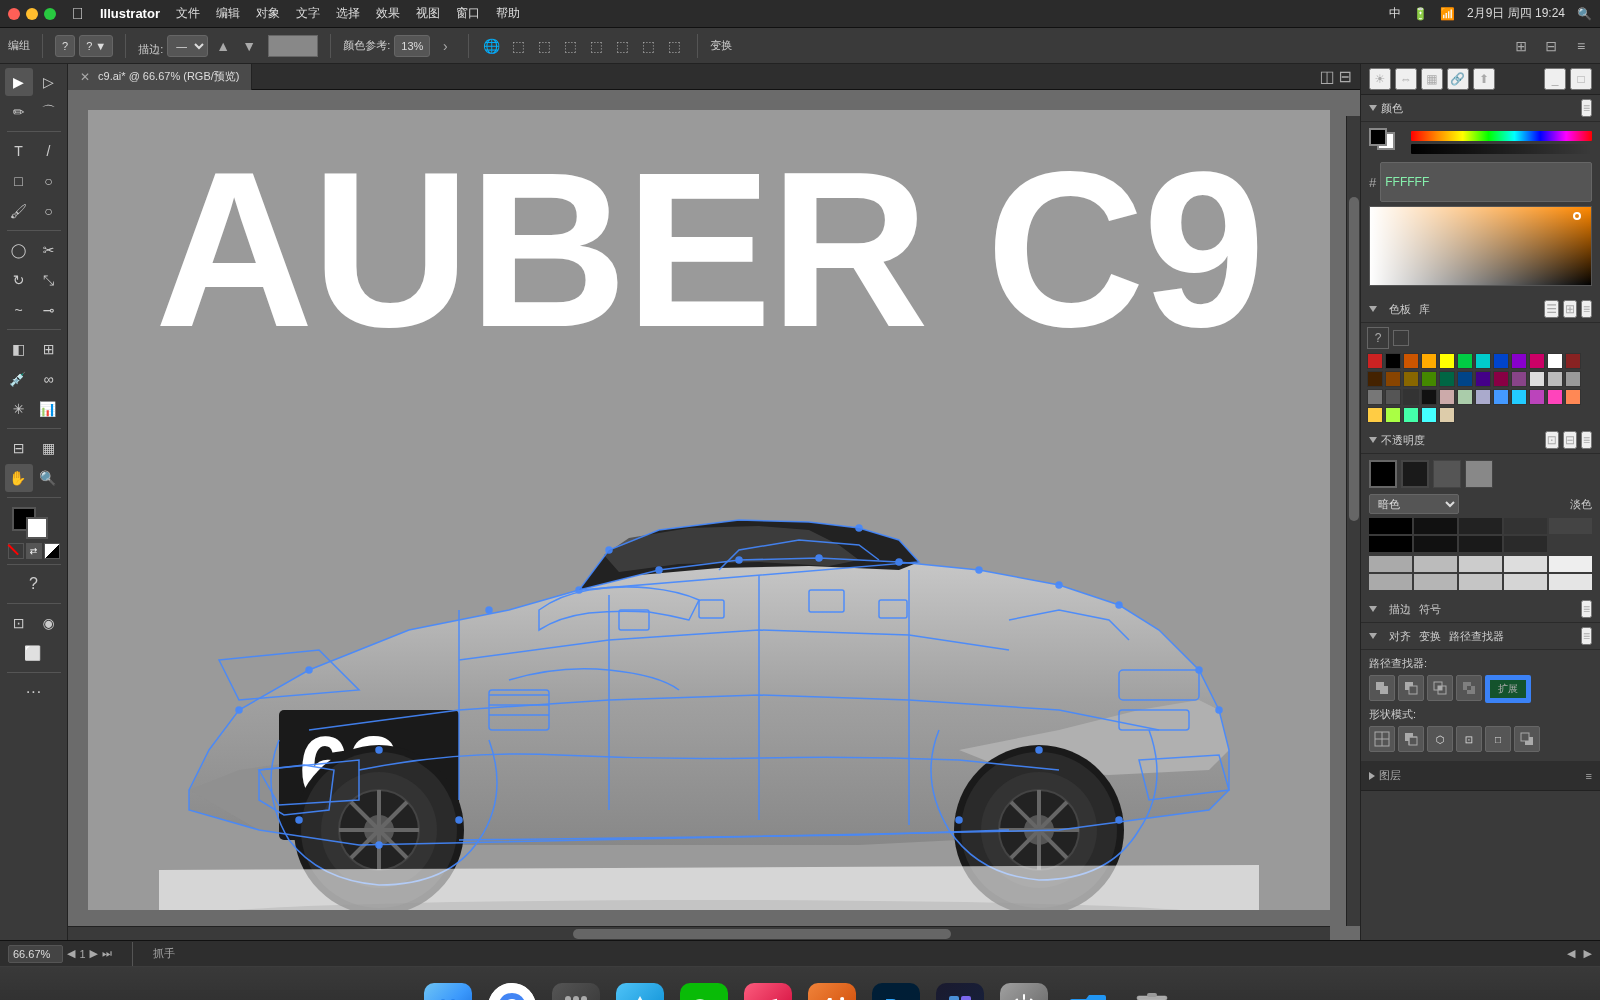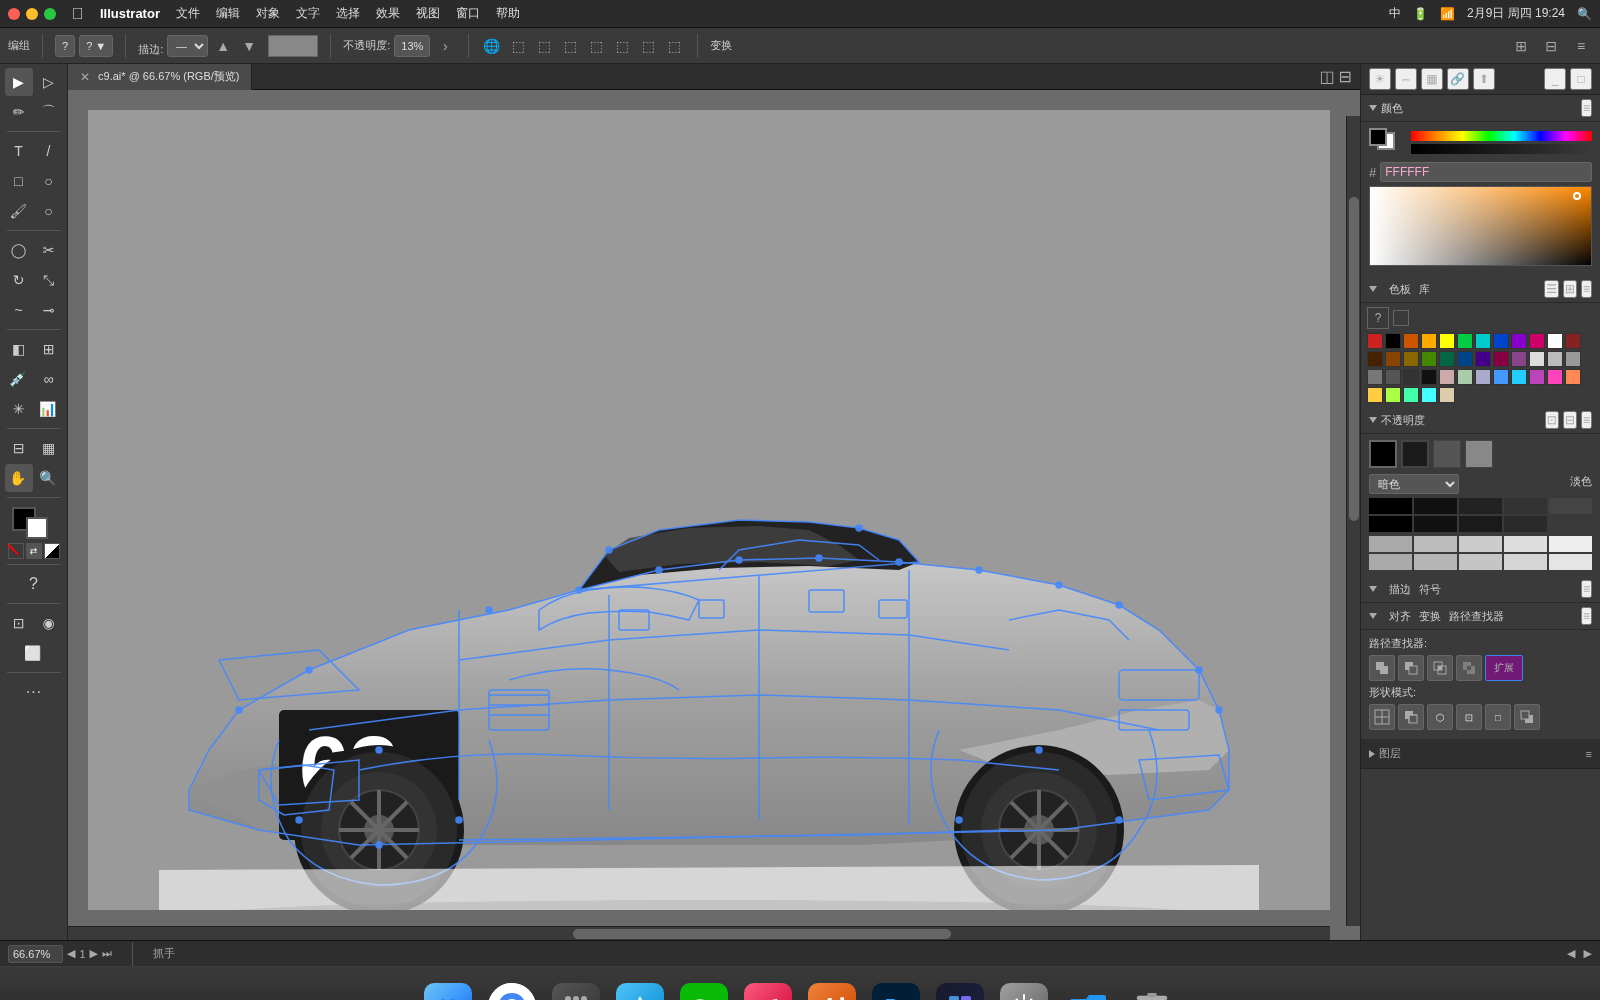--- a/index.html
+++ b/index.html
@@ -305,23 +305,23 @@
       margin: 4px 0;
     }
     .color-hash-sign {
       color: #aaa;
       font-size: 13px;
     }
     .color-value-input {
       flex: 1;
       background: #555;
       border: 1px solid #666;
-      color: #f9a8d4;
+      color: #86efac;
       font-size: 12px;
-      padding: 2px 4px;
+      padding: 12px 4px;
       border-radius: 2px;
     }
     
     .swatches-grid {
       display: flex;
       flex-wrap: wrap;
       gap: 2px;
     }
     .sw { width: 16px; height: 16px; border: 1px solid #333; cursor: pointer; }
 
@@ -535,21 +535,21 @@
     <span class="toolbar-label">描边:</span>
     <select class="toolbar-select">
       <option>—</option>
     </select>
     <button class="align-btn">▲</button>
     <button class="align-btn">▼</button>
   </div>
   <div class="toolbar-color-box"></div>
   <div class="toolbar-divider"></div>
   <div class="toolbar-opacity">
-    <span class="toolbar-label">不透明度:</span>
+    <span class="toolbar-label">颜色参考:</span>
     <div class="toolbar-btn">13%</div>
     <button class="align-btn">›</button>
   </div>
   <div class="toolbar-divider"></div>
   <div class="toolbar-section">
     <button class="align-btn">🌐</button>
     <button class="align-btn">⬚</button>
     <button class="align-btn">⬚</button>
     <button class="align-btn">⬚</button>
     <button class="align-btn">⬚</button>
@@ -667,20 +667,23 @@
         <button style="background:none;border:none;color:#aaa;font-size:16px;cursor:pointer;">⊟</button>
       </div>
     </div>
 
     <div id="canvas-container">
 
       <div id="artboard">
 
         <div style="position:absolute;top:0;left:0;right:0;bottom:0;background:#9a9a9a;"></div>
 
+        <div id="big-text">
+          <span style="font-size:clamp(120px,18vw,220px); font-weight:900; color:white; font-family:'Arial Black',Impact,sans-serif; letter-spacing:-2px; white-space:nowrap;">AUBER C9</span>
+        </div>
 
         <div id="car-overlay">
           <svg viewBox="0 0 1100 600" width="100%" height="100%" xmlns="http://www.w3.org/2000/svg" preserveAspectRatio="xMidYMax meet">
 
             <defs>
               <linearGradient id="bodyGrad" x1="0" y1="0" x2="0" y2="1">
                 <stop offset="0%" stop-color="#c8c8c8"></stop>
                 <stop offset="50%" stop-color="#a0a0a0"></stop>
                 <stop offset="100%" stop-color="#888"></stop>
               </linearGradient>
@@ -968,21 +971,21 @@
     </div>
     <div class="section-content">
 
       <div style="display:flex; gap:4px; margin-bottom:6px;">
         <div style="width:28px;height:28px;background:#000;border:2px solid #666;"></div>
         <div style="width:28px;height:28px;background:#1a1a1a;border:2px solid #444;"></div>
         <div style="width:28px;height:28px;background:#555;border:1px solid #444;"></div>
         <div style="width:28px;height:28px;background:#888;border:1px solid #444;"></div>
       </div>
 
-      <div style="display:flex; justify-content:space-between; margin-bottom:4px;">
+      <div style="display:flex; justify-content:space-between; align-items:center; margin-bottom:4px;">
         <select style="background:#555;border:1px solid #666;color:#ddd;font-size:11px;height:20px;padding:0 4px;border-radius:2px;width:90px;">
           <option>暗色</option>
         </select>
         <span style="font-size:11px;color:#ccc;">淡色</span>
       </div>
 
       <div style="display:grid;grid-template-columns:repeat(5,1fr);gap:2px;margin-bottom:4px;">
         <div style="height:16px;background:#000;"></div>
         <div style="height:16px;background:#111;"></div>
         <div style="height:16px;background:#222;"></div>
@@ -1050,21 +1053,21 @@
             <rect x="6" y="6" width="4" height="4" fill="#aaa"></rect>
           </svg>
         </div>
         <div class="pf-btn" title="排除">
           <svg width="16" height="16" viewBox="0 0 16 16">
             <rect x="2" y="2" width="8" height="8" fill="#aaa" opacity="0.5"></rect>
             <rect x="6" y="6" width="8" height="8" fill="#aaa" opacity="0.5"></rect>
             <rect x="6" y="6" width="4" height="4" fill="#555"></rect>
           </svg>
         </div>
-        <button style="font-size:10px;color:#aaa;background:#701a75;border:1px solid #3b82f6;padding:2px 8px;cursor:pointer;border-radius:2px;">扩展</button>
+        <button style="font-size:10px;color:#aaa;background:#14532d;border:5px solid #3b82f6;padding:2px 8px;cursor:pointer;border-radius:2px;">扩展</button>
       </div>
 
       <div style="font-size:11px;color:#ccc;margin:4px 0;">形状模式:</div>
       <div class="pathfinder-row">
         <div class="pf-btn">
           <svg width="16" height="16" viewBox="0 0 16 16">
             <rect x="1" y="1" width="14" height="14" fill="none" stroke="#aaa" stroke-width="1"></rect>
             <line x1="8" y1="1" x2="8" y2="15" stroke="#aaa" stroke-width="1"></line>
             <line x1="1" y1="8" x2="15" y2="8" stroke="#aaa" stroke-width="1"></line>
           </svg>

